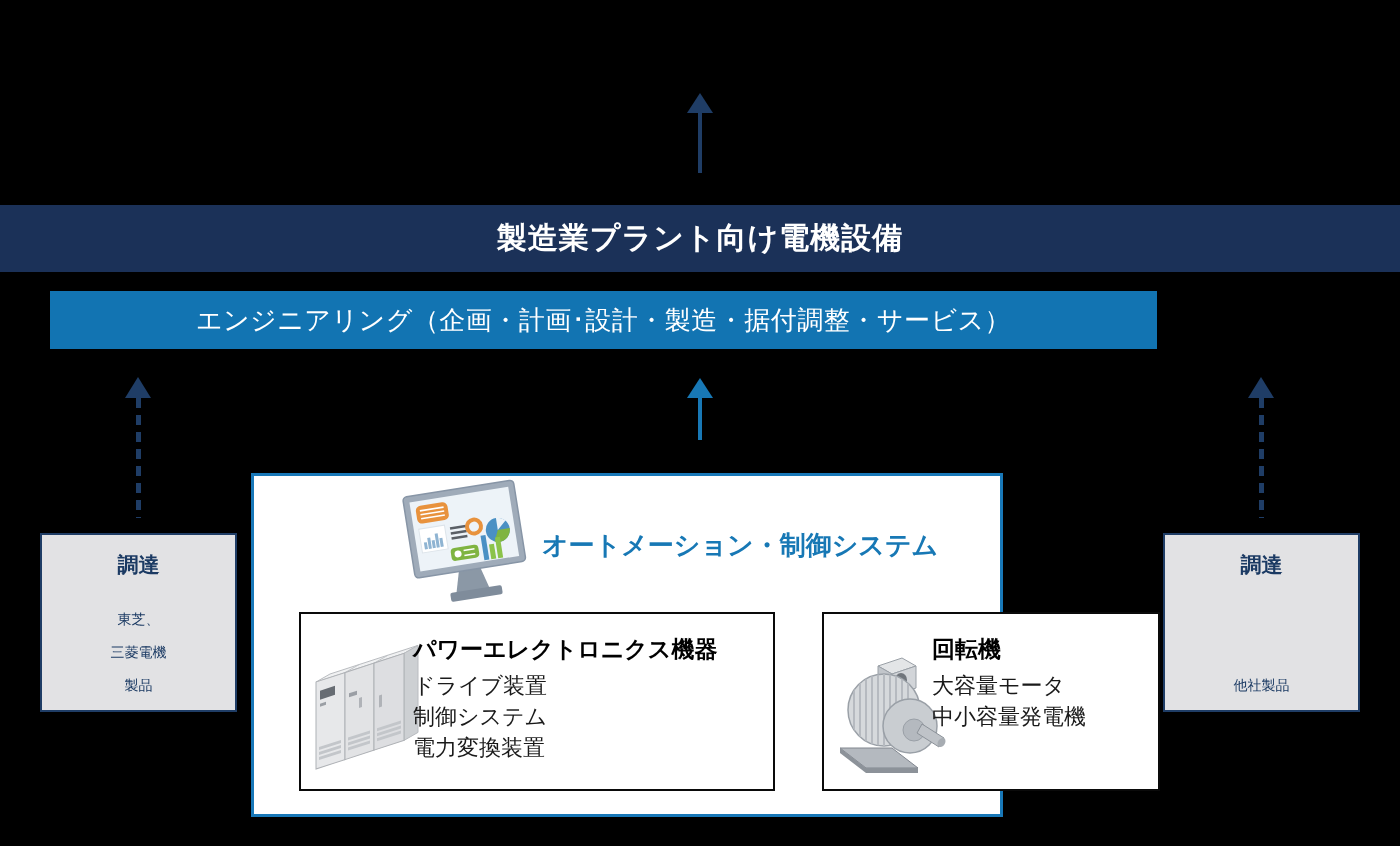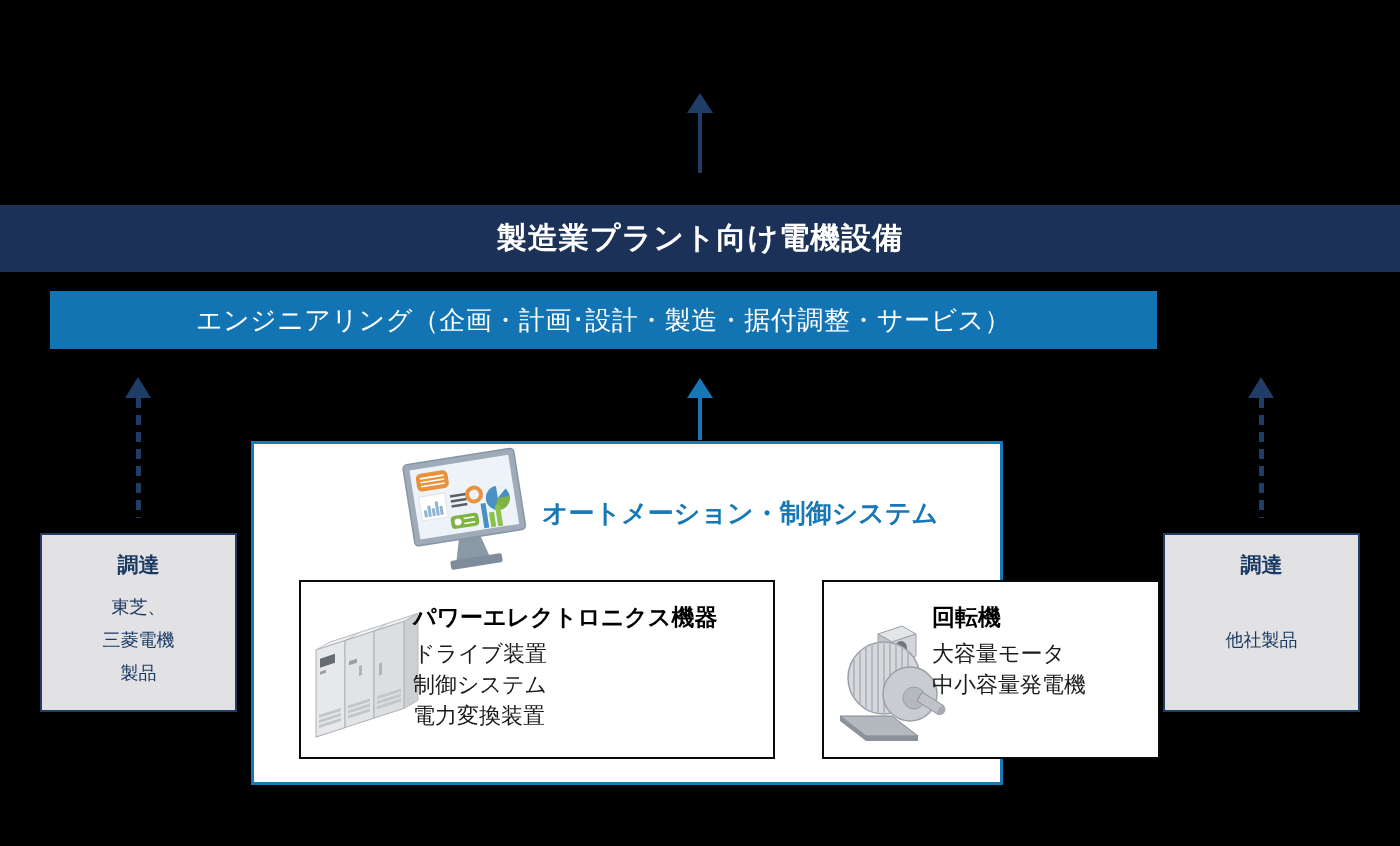--- a/index.html
+++ b/index.html
@@ -30,25 +30,25 @@
   #arrow-dash-left{left:125px;top:377px;}
   #arrow-dash-right{left:1248px;top:377px;}
 
   
   .proc-box{position:absolute;top:533px;width:197px;height:179px;box-sizing:border-box;
             background:#e2e2e4;border:2px solid #1f3d66;color:#1b3a63;text-align:center;
             display:flex;flex-direction:column;align-items:center;}
   #proc-left{left:40px;}
   #proc-right{left:1163px;}
   .proc-title{margin-top:16px;font-size:21px;font-weight:bold;}
-  .proc-lines{flex:1;display:flex;flex-direction:column;justify-content:center;
-              padding-bottom:8px;font-size:18px;line-height:33px;}
-
-  
-  #main-box{position:absolute;left:251px;top:441px;width:752px;height:344px;box-sizing:border-box;
+  .proc-lines{flex:1;display:flex;flex-direction:column;justify-content:flex-end;
+              padding-bottom:8px;font-size:14px;line-height:33px;}
+
+  
+  #main-box{position:absolute;left:251px;top:473px;width:752px;height:344px;box-sizing:border-box;
             background:#fff;border:3px solid #1878b8;}
   #monitor-icon{position:absolute;left:148px;top:2px;}
   #automation-title{position:absolute;left:288px;top:52px;font-size:26px;font-weight:bold;color:#1778b5;}
 
   .sub-box{position:absolute;top:136px;height:179px;box-sizing:border-box;background:#fff;
            border:2px solid #0a0a0a;}
   #power-box{left:29px;width:476px;margin-left:16px;}
   #rotate-box{left:522px;width:338px;margin-left:46px;}
   .sub-title{position:absolute;font-size:23px;font-weight:bold;color:#000;white-space:nowrap;}
   #power-box .sub-title{left:112px;top:20px;}

